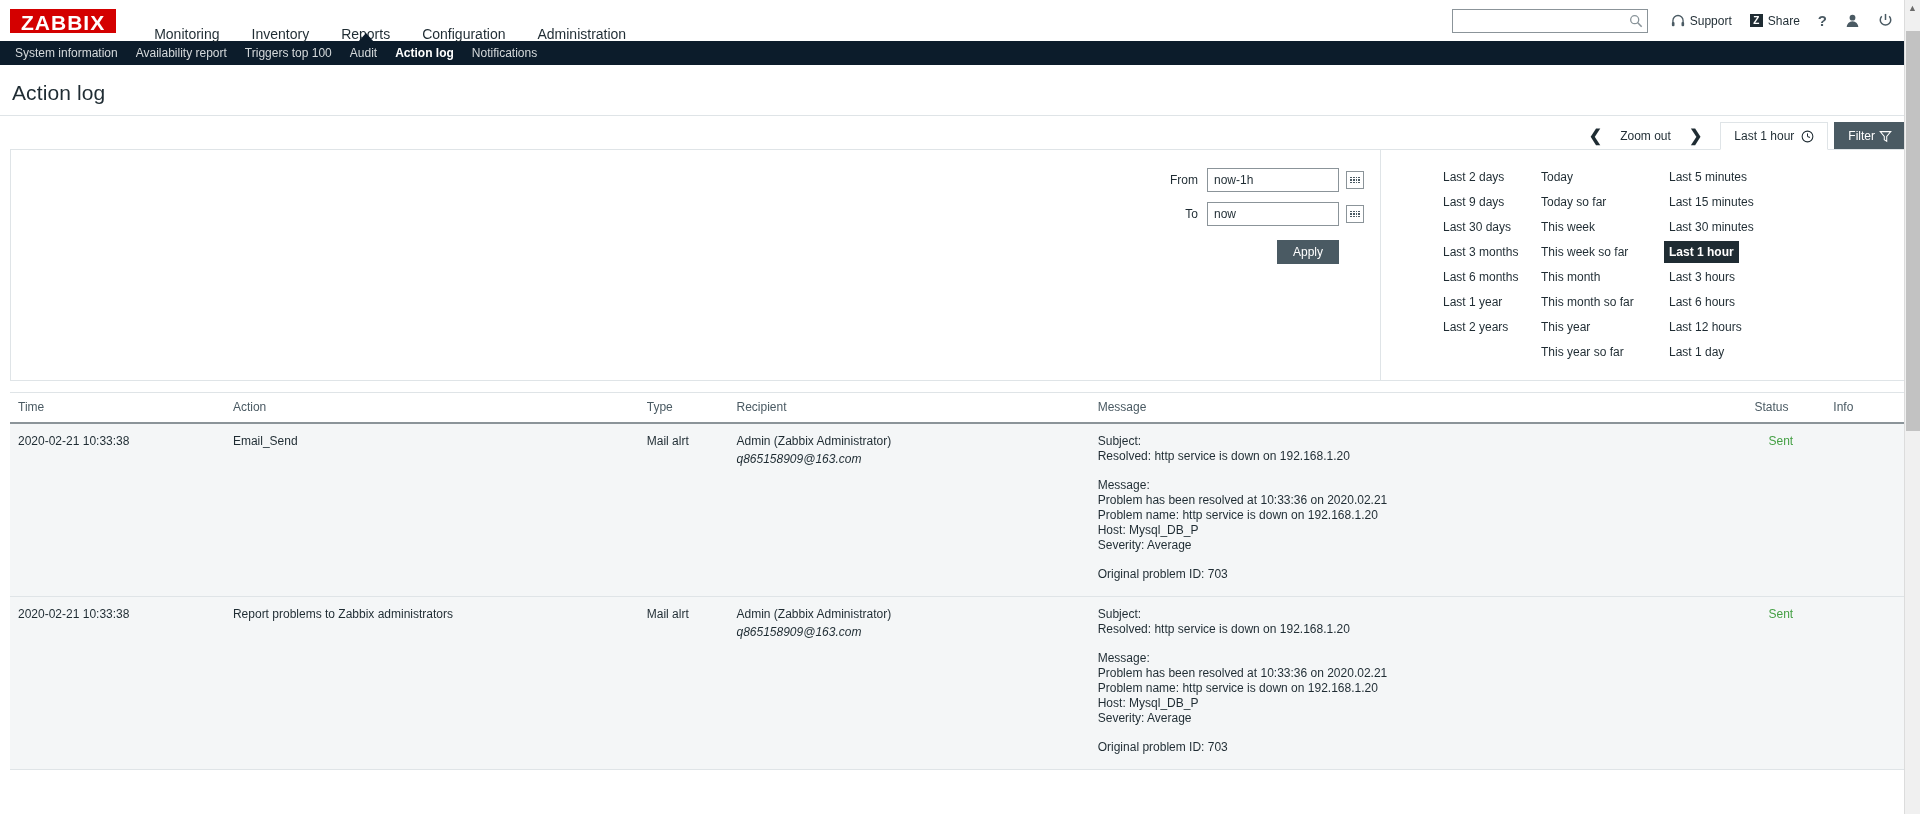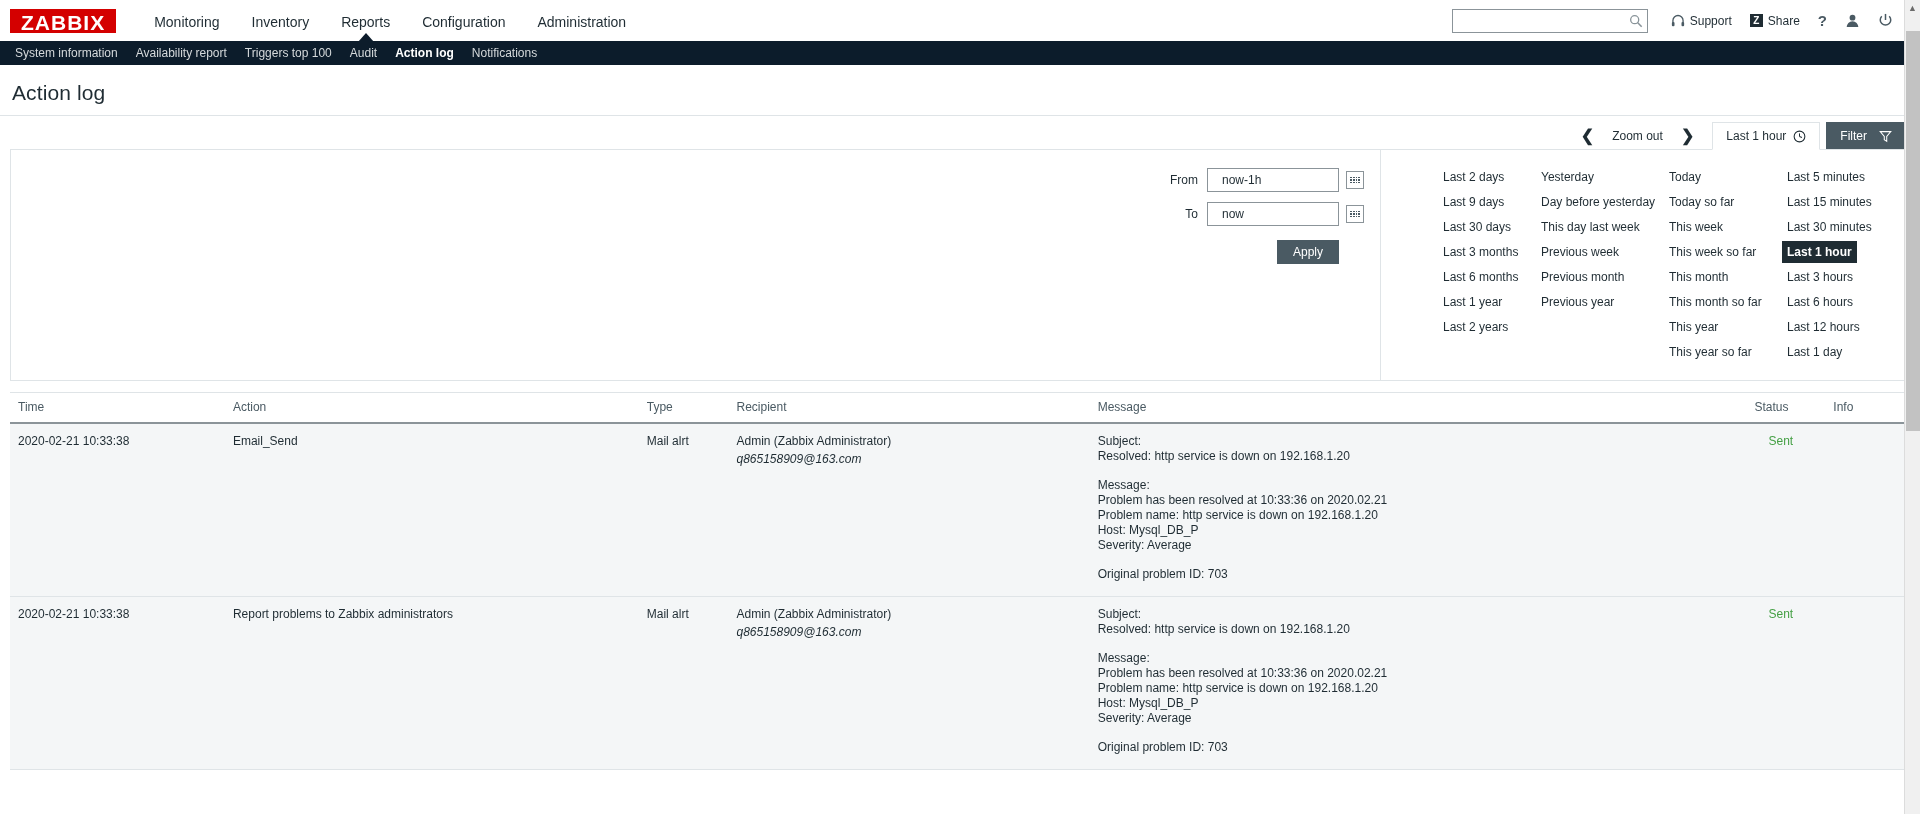--- a/index.html
+++ b/index.html
@@ -30,21 +30,21 @@
     letter-spacing: 1px;
     padding: 3px 11px 0 11px;
     line-height: 1;
     margin-right: 22px;
     font-family: "Liberation Sans", sans-serif;
   }
   .mainmenu { display: flex; align-items: center; height: 41px; }
   .mainmenu .mi {
     font-size: 14px;
     color: #1f2c33;
-    padding: 2px 16px;
+    padding: 14px 16px;
     line-height: 41px;
     height: 41px;
     cursor: pointer;
     position: relative;
     white-space: nowrap;
   }
   .mainmenu .mi.selected::after {
     content: "";
     position: absolute;
     left: 50%;
@@ -174,21 +174,21 @@
     border-bottom: 1px solid #fff;
     padding: 6px 13px;
     margin-left: 6px;
     cursor: pointer;
     position: relative;
     z-index: 3;
   }
   .tt-filter {
     display: flex;
     align-items: center;
-    gap: 12px;
+    gap: 4px;
     font-size: 12px;
     color: #ffffff;
     background: #4a5a63;
     padding: 7px 14px;
     margin-left: 6px;
     cursor: pointer;
   }
 
   
   .filterpanel {
@@ -219,21 +219,21 @@
     color: #1f2c33;
     width: 50px;
     text-align: right;
     margin-right: 9px;
   }
   .fp-input {
     width: 132px;
     height: 24px;
     border: 1px solid #8b9499;
     background: #fff;
-    padding: 0 14px;
+    padding: 0 6px;
     font-size: 12px;
     font-family: "Liberation Sans", sans-serif;
     color: #1f2c33;
     outline: none;
   }
   .cal-btn {
     width: 18px; height: 18px;
     border: 1px solid #8b9499;
     margin-left: 7px;
     display: inline-flex;
@@ -486,28 +486,20 @@
 
   <div class="fp-right" id="range-cols">
       <div class="rangecol">
         <div class="range-item">Last 2 days</div>
         <div class="range-item">Last 9 days</div>
         <div class="range-item">Last 30 days</div>
         <div class="range-item">Last 3 months</div>
         <div class="range-item">Last 6 months</div>
         <div class="range-item">Last 1 year</div>
         <div class="range-item">Last 2 years</div>
-      </div>
-      <div class="rangecol">
-        <div class="range-item">Yesterday</div>
-        <div class="range-item">Day before yesterday</div>
-        <div class="range-item">This day last week</div>
-        <div class="range-item">Previous week</div>
-        <div class="range-item">Previous month</div>
-        <div class="range-item">Previous year</div>
       </div>
       <div class="rangecol">
         <div class="range-item">Today</div>
         <div class="range-item">Today so far</div>
         <div class="range-item">This week</div>
         <div class="range-item">This week so far</div>
         <div class="range-item">This month</div>
         <div class="range-item">This month so far</div>
         <div class="range-item">This year</div>
         <div class="range-item">This year so far</div>

